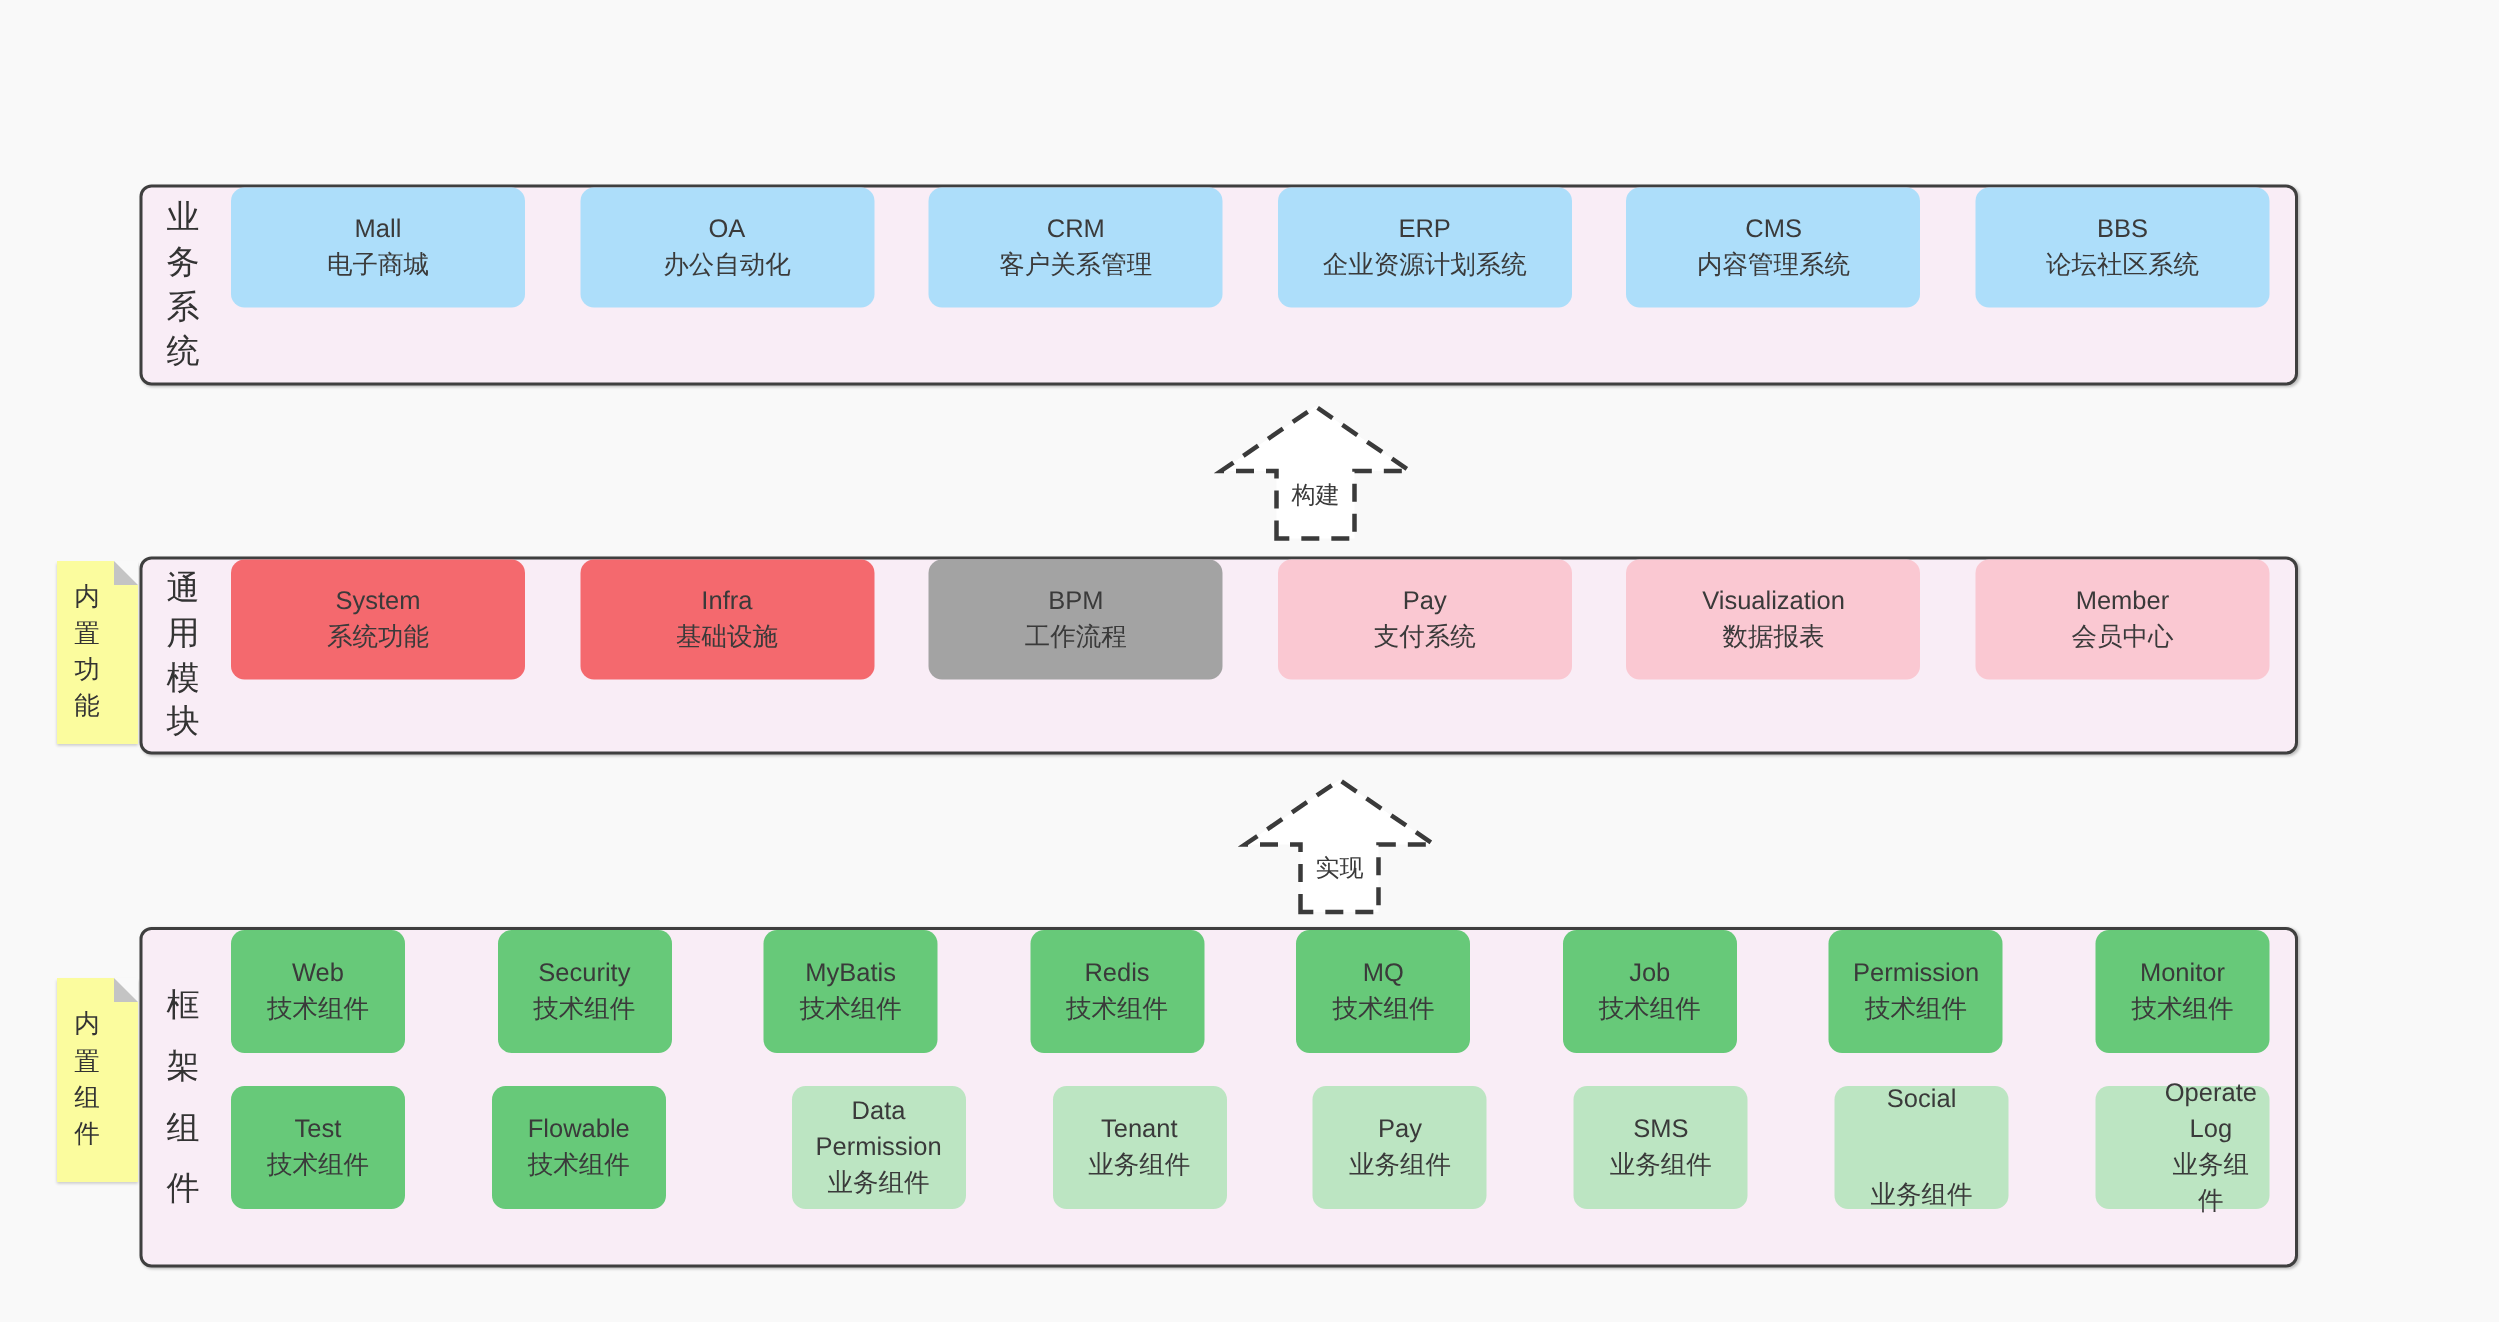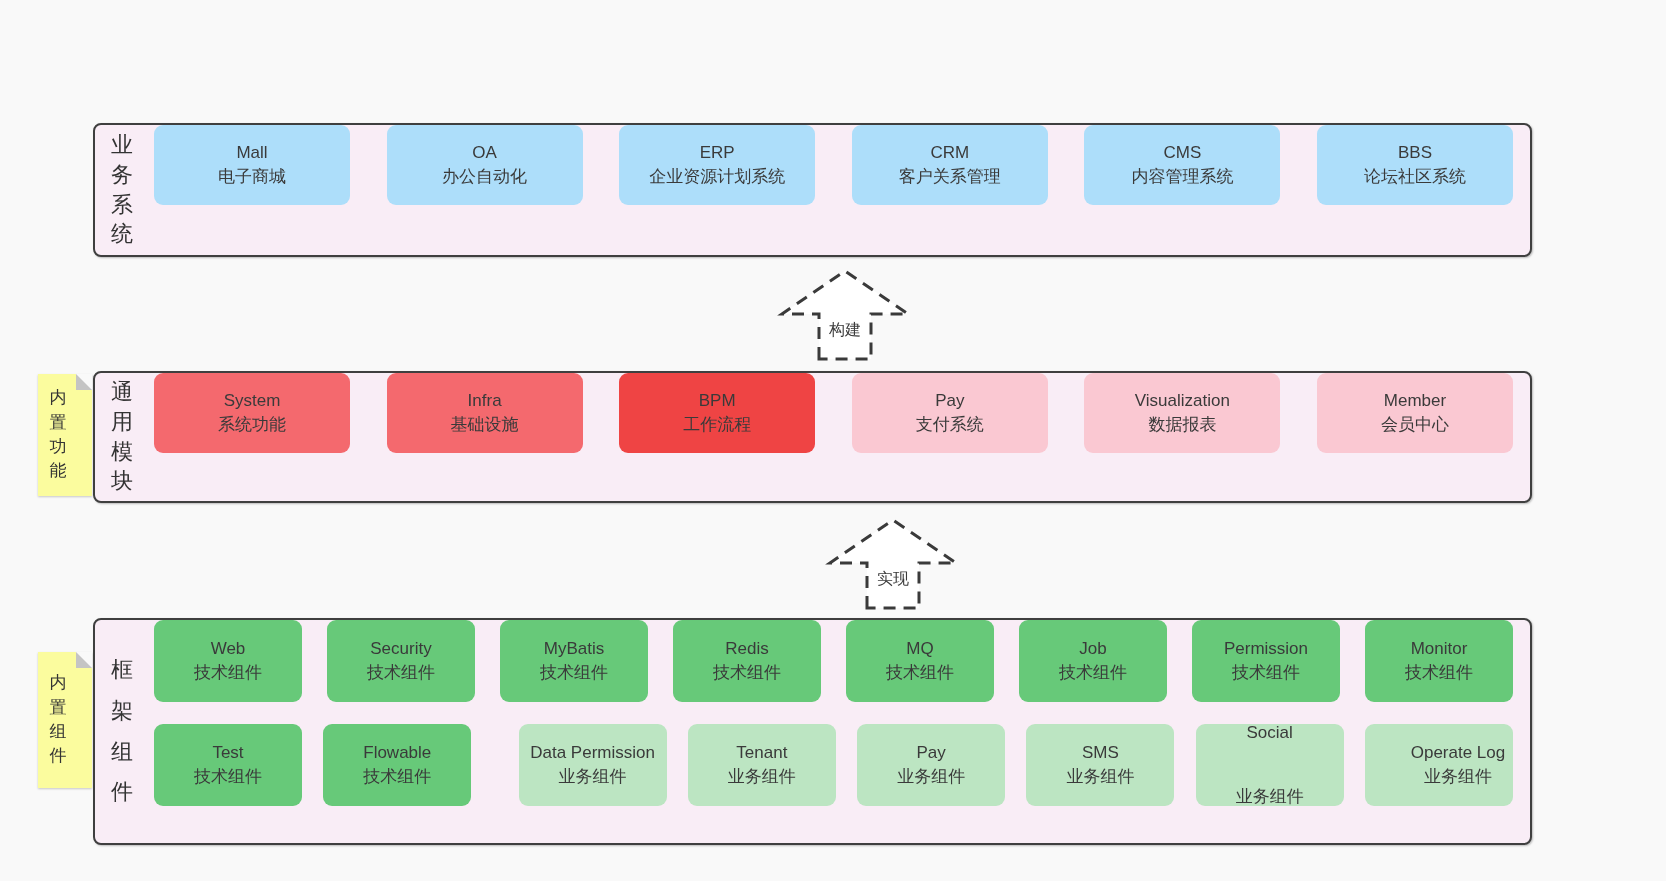--- a/index.html
+++ b/index.html
@@ -35,21 +35,21 @@
   }
   .row{display:flex;justify-content:space-between;align-items:stretch;}
 
   .box{
     border-radius:9px;
     display:flex;flex-direction:column;align-items:center;justify-content:center;
     text-align:center;font-size:17px;line-height:1.42;
     padding:4px 6px;box-sizing:border-box;
   }
   .wide .box{width:196px;height:80px;}
-  .grid .box{width:148px;height:82px;}
+  .grid .box{width:116px;height:82px;}
   .box.blue{background:#addefa;}
   .box.red{background:#f4696e;}
   .box.pink{background:#fac8d2;}
   .box.green{background:#67c979;}
   .box.lightgreen{background:#bce5c2;}
 
   .note{
     position:absolute;left:38px;width:54px;
     background:#fbfc9e;z-index:1;
     box-shadow:0 1px 2px rgba(0,0,0,.2);
@@ -62,21 +62,21 @@
     border-top:0 solid transparent;
     border-right:16px solid #f9f9f9;
     border-bottom:16px solid #c4c4c4;
   }
   .note-text{
     width:40px;display:flex;flex-direction:column;align-items:center;
     gap:4px;font-size:17px;line-height:1.2;color:#333;
   }
 
   .up-arrow{position:absolute;width:142px;height:94px;z-index:1;}
-  #arrow-build{left:774px;top:268px;}
+  #arrow-build{left:806px;top:268px;}
   #arrow-implement{left:822px;top:517px;}
   .up-arrow svg{position:absolute;left:0;top:0;}
   .arrow-label{
     position:absolute;left:50%;top:52px;transform:translateX(-50%);
     background:#ffffff;padding:0 3px;font-size:16px;color:#3a3a3a;white-space:nowrap;
   }
 </style>
 </head>
 <body>
 
@@ -108,26 +108,26 @@
       <div class="row">
         <div class="box blue" style="background: rgb(173, 222, 250);">
           <div>Mall</div>
           <div>电子商城</div>
         </div>
         <div class="box blue" style="background: rgb(173, 222, 250);">
           <div>OA</div>
           <div>办公自动化</div>
         </div>
         <div class="box blue" style="background: rgb(173, 222, 250);">
+          <div>CRM</div>
+          <div>客户关系管理</div>
+        </div>
+        <div class="box blue" style="background: rgb(173, 222, 250);">
           <div>ERP</div>
           <div>企业资源计划系统</div>
-        </div>
-        <div class="box blue" style="background: rgb(173, 222, 250);">
-          <div>CRM</div>
-          <div>客户关系管理</div>
         </div>
         <div class="box blue" style="background: rgb(173, 222, 250);">
           <div>CMS</div>
           <div>内容管理系统</div>
         </div>
         <div class="box blue" style="background: rgb(173, 222, 250);">
           <div>BBS</div>
           <div>论坛社区系统</div>
         </div>
       </div>
@@ -151,21 +151,21 @@
   <div class="rows">
       <div class="row">
         <div class="box red" style="background: rgb(244, 105, 110);">
           <div>System</div>
           <div>系统功能</div>
         </div>
         <div class="box red" style="background: rgb(244, 105, 110);">
           <div>Infra</div>
           <div>基础设施</div>
         </div>
-        <div class="box pink" style="background: #ef4444;">
+        <div class="box pink" style="background: #a3a3a3;">
           <div>BPM</div>
           <div>工作流程</div>
         </div>
         <div class="box pink" style="background: rgb(250, 200, 210);">
           <div>Pay</div>
           <div>支付系统</div>
         </div>
         <div class="box pink" style="background: rgb(250, 200, 210);">
           <div>Visualization</div>
           <div>数据报表</div>

